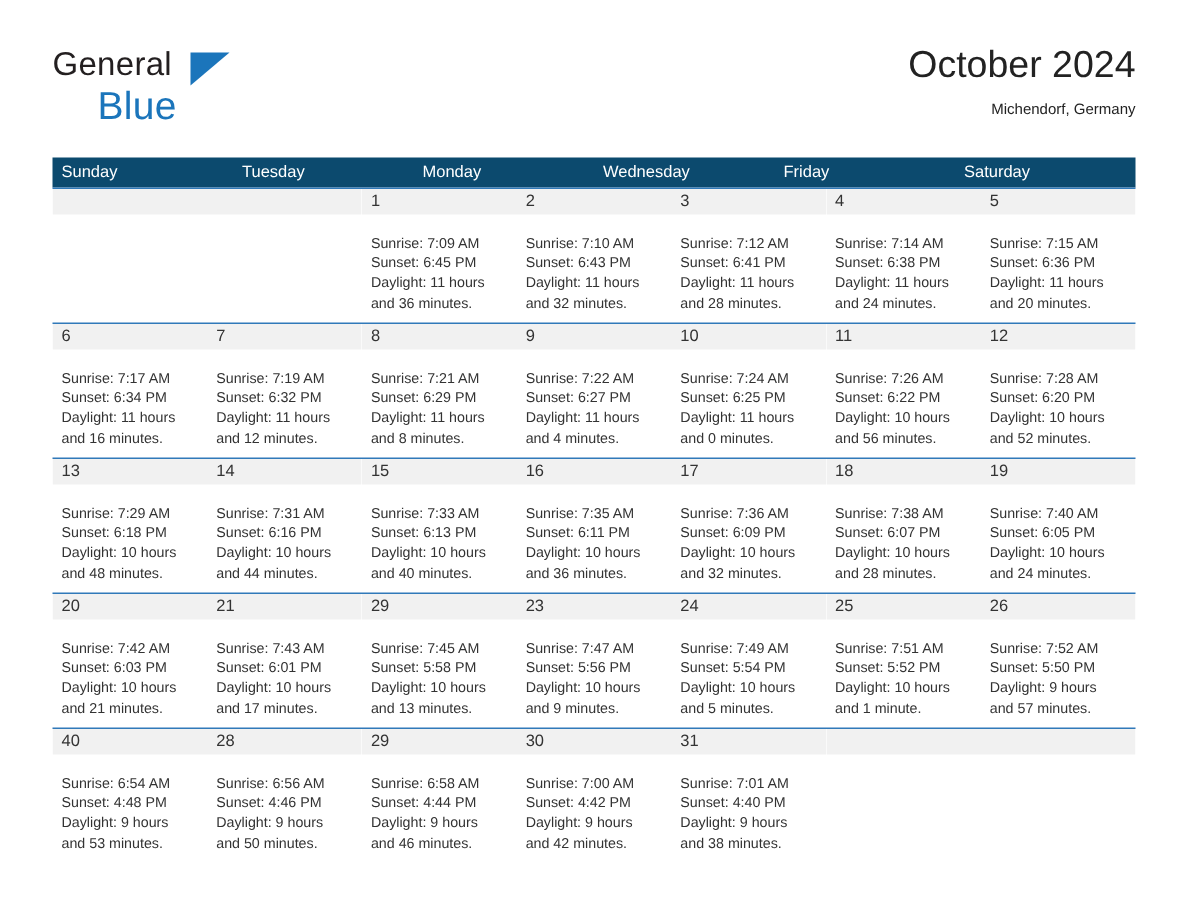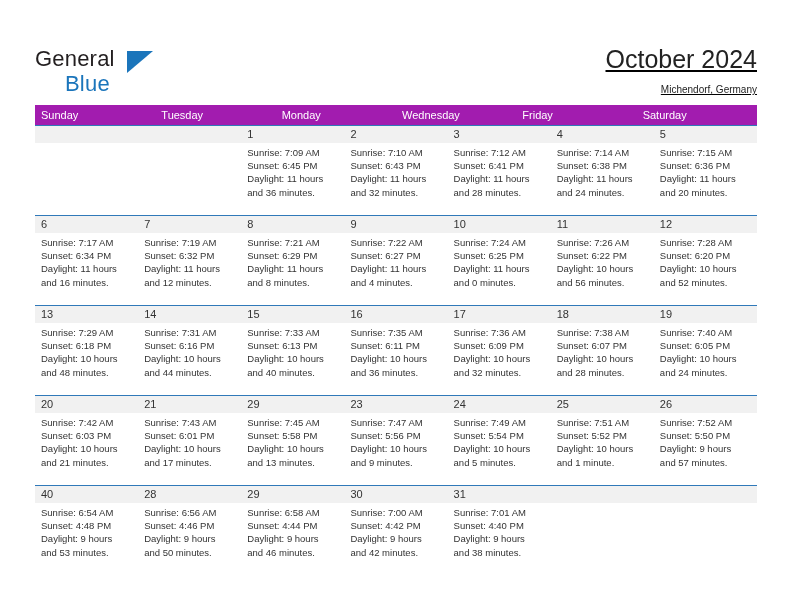--- a/index.html
+++ b/index.html
@@ -19,21 +19,21 @@
     position: relative;
     width: 792px;
     height: 612px;
     box-sizing: border-box;
   }
 
   
   .top-bar {
     position: absolute;
     left: 35px;
-    top: 44px;
+    top: 28px;
     right: 35px;
     height: 62px;
   }
 
   .logo {
     position: absolute;
     left: 0;
     top: 0;
     width: 200px;
     height: 58px;
@@ -53,32 +53,31 @@
     top: 7px;
     width: 0;
     height: 0;
     border-left: 26px solid #1b75bb;
     border-bottom: 22px solid transparent;
   }
   .logo-blue {
     position: absolute;
     left: 30px;
     top: 27px;
-    font-size: 22px;
+    font-size: 26px;
     letter-spacing: 0.2px;
     color: #1b75bb;
     font-family: "Liberation Sans", sans-serif;
   }
 
   .title-block {
     position: absolute;
     right: 0;
     top: 0;
     text-align: right;
-    text-decoration: underline;
   }
   .cal-title {
     font-size: 25px;
     line-height: 30px;
     color: #222222;
     font-weight: normal;
     white-space: nowrap;
   }
   .cal-subtitle {
     font-size: 10px;
@@ -92,21 +91,21 @@
   .calendar {
     position: absolute;
     left: 35px;
     top: 105px;
     width: 722px;
   }
 
   .weekday-header {
     display: flex;
     width: 100%;
-    background: #a21caf;
+    background: #0c4a6e;
     height: 20px;
   }
   .weekday-cell {
     flex: 1 1 0;
     color: #ffffff;
     font-size: 11px;
     line-height: 20px;
     padding-left: 6px;
     box-sizing: border-box;
     white-space: nowrap;
@@ -138,21 +137,21 @@
   }
   .day-number {
     font-size: 11px;
     line-height: 17px;
     padding-left: 6px;
     color: #333333;
     display: block;
   }
 
   .day-info {
-    padding: 3px 4px 0 6px;
+    padding: 13px 4px 0 6px;
     box-sizing: border-box;
   }
   .info-line {
     font-size: 9.5px;
     line-height: 13.2px;
     color: #333333;
     white-space: nowrap;
   }
 </style>
 </head>

